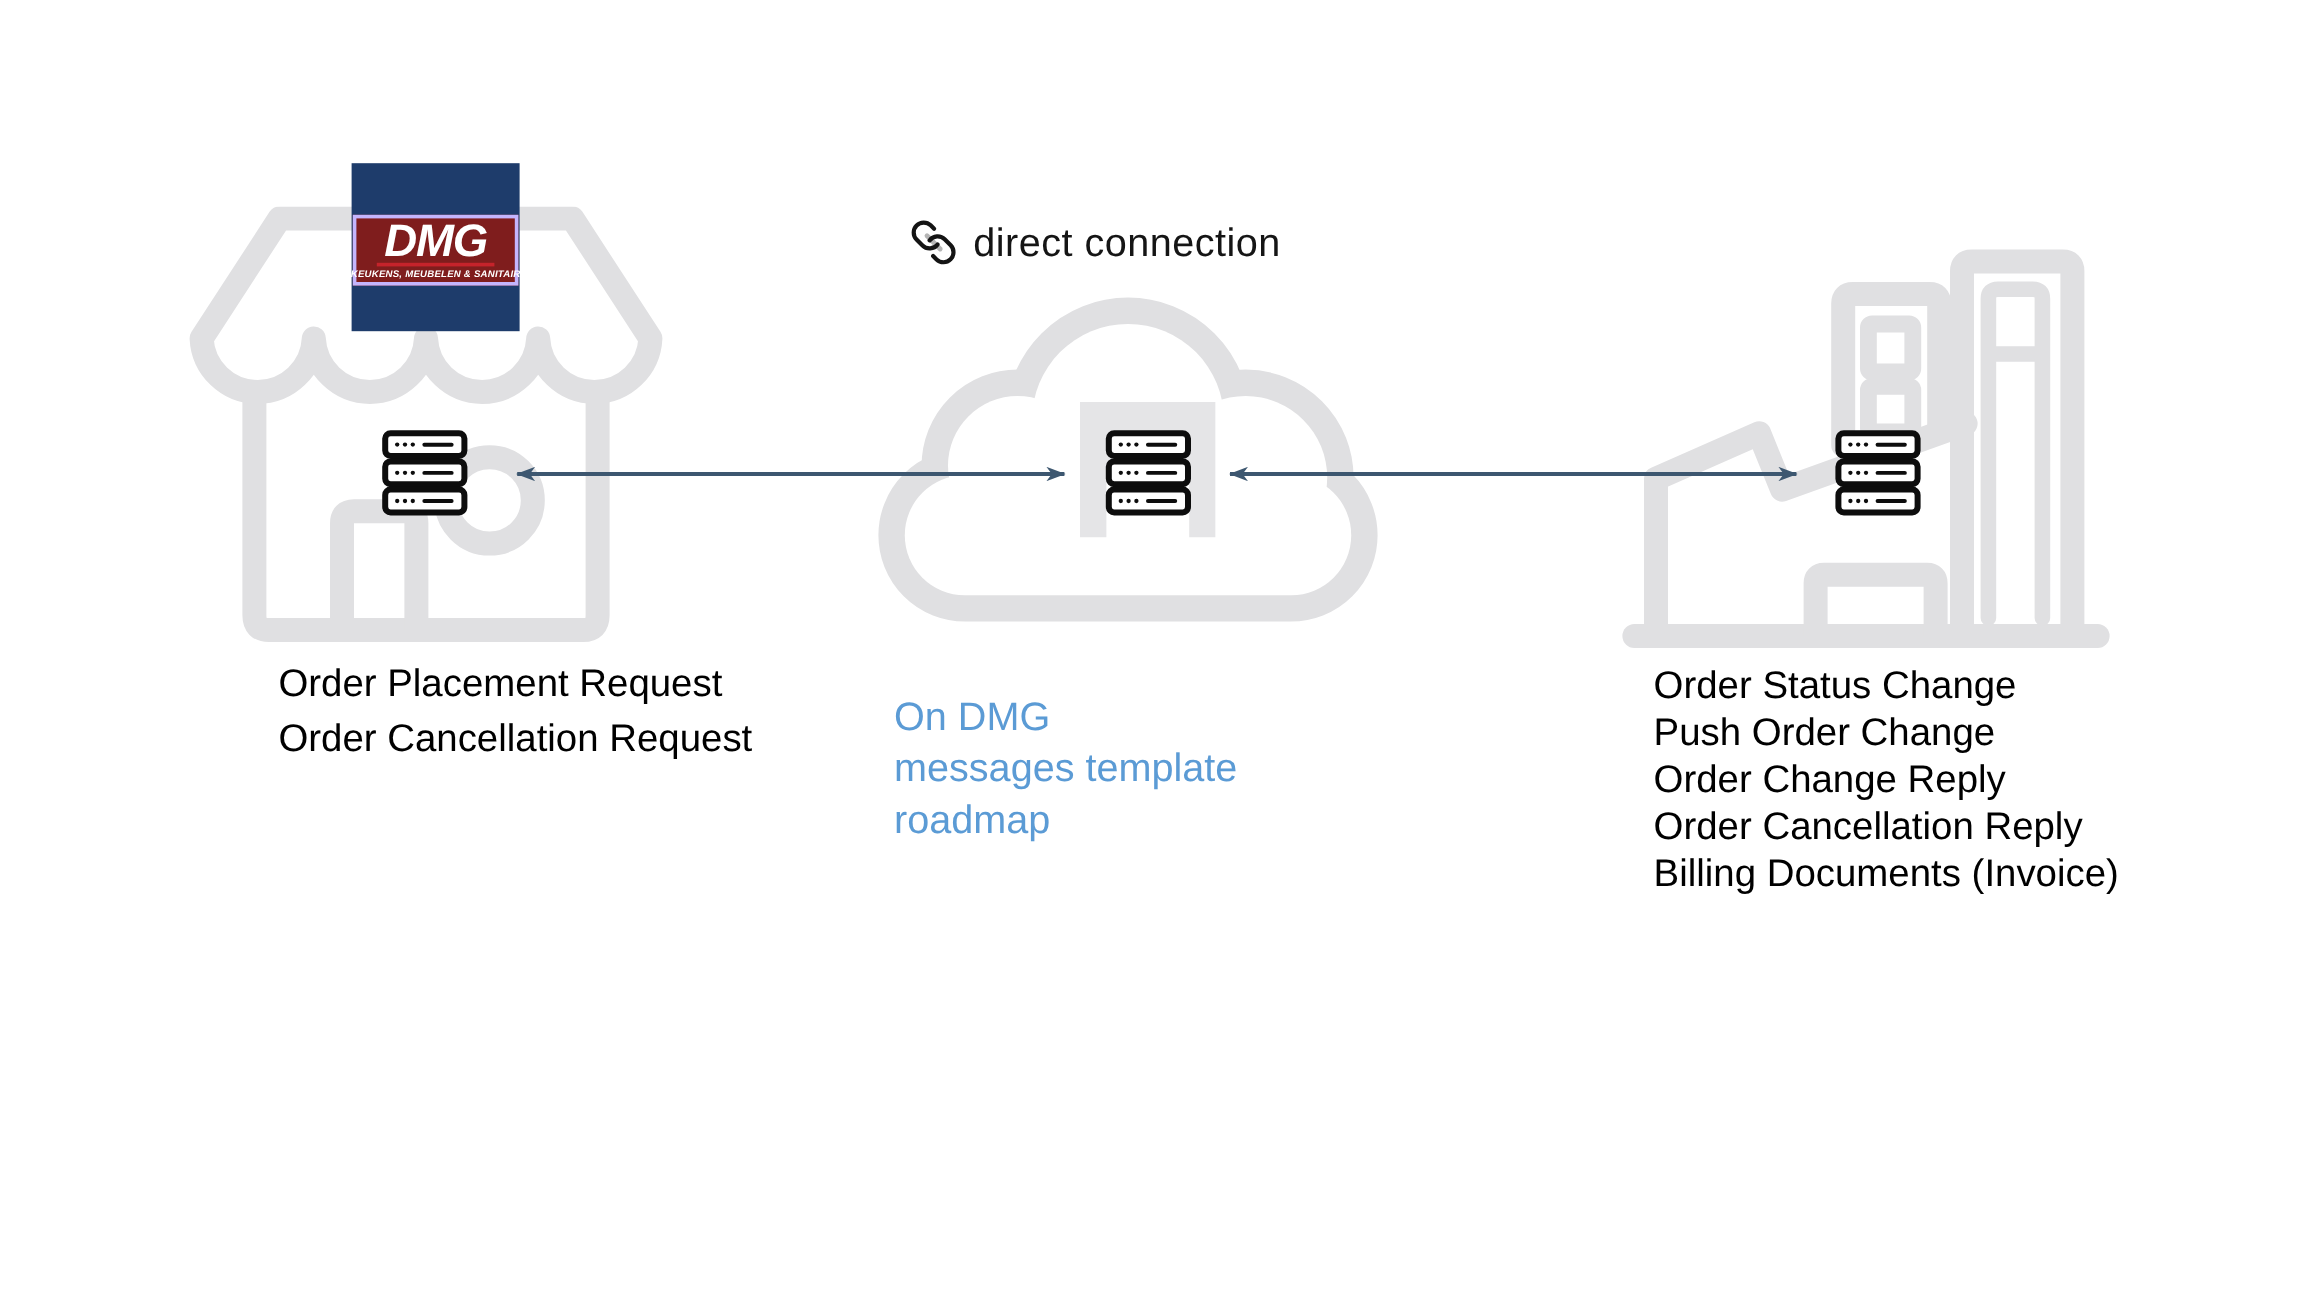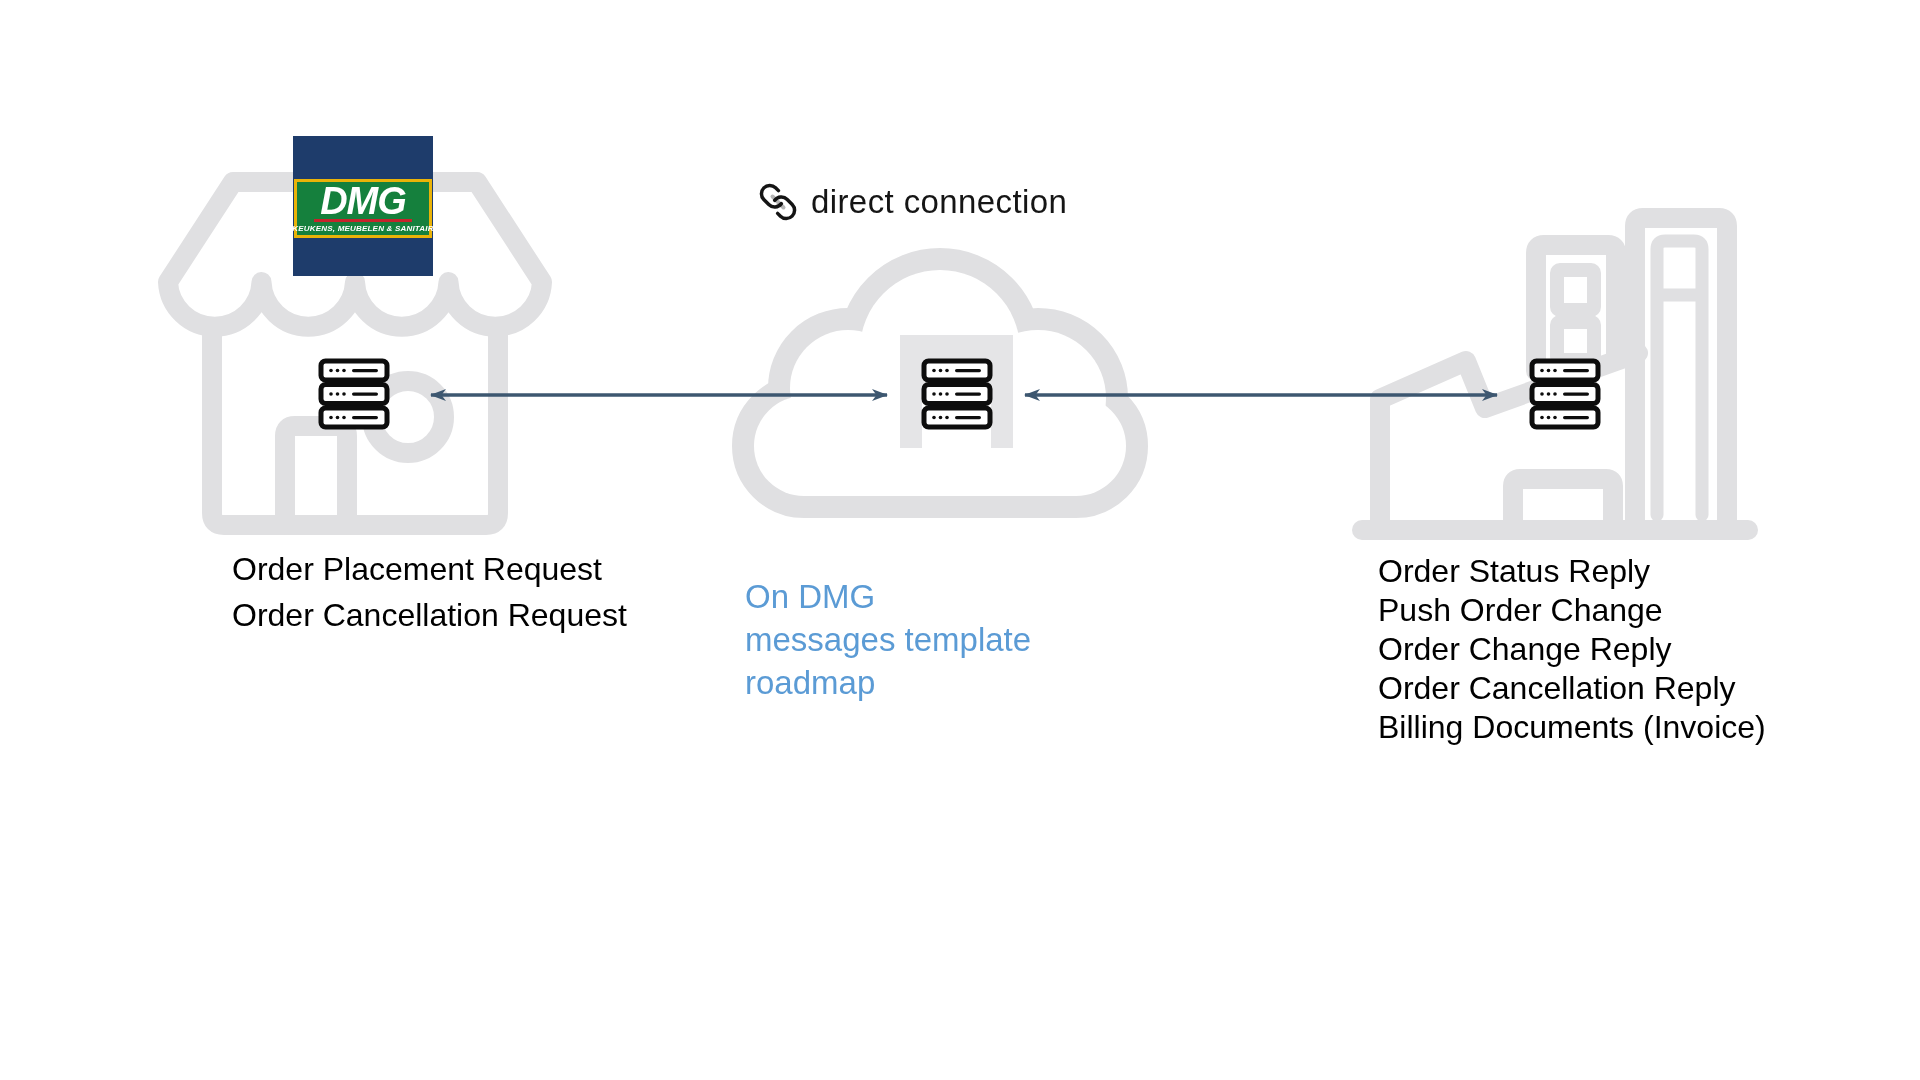--- a/index.html
+++ b/index.html
@@ -20,21 +20,21 @@
     line-height:44px;
   }
 
   
   .dmg-logo{
     left:293px;top:136px;width:140px;height:140px;
     background:#1e3c6b;
   }
   .dmg-band{
     position:absolute;left:1px;right:1px;top:43px;height:53px;
-    border:3px solid #eab308;background:#15803d;
+    border:3px solid #c4b5fd;background:#7f1d1d;
     display:flex;flex-direction:column;align-items:center;justify-content:center;
   }
   .dmg-word{
     color:#ffffff;font-weight:bold;font-style:italic;
     font-size:38px;line-height:32px;letter-spacing:-1px;
   }
   .dmg-redline{width:98px;height:3px;background:#c5232b;margin:2px 0 2px 0;}
   .dmg-caption{
     color:#ffffff;font-weight:bold;font-style:italic;
     font-size:8px;letter-spacing:.2px;white-space:nowrap;
@@ -201,18 +201,18 @@
   <div>Order Cancellation Request</div>
 </div>
 
 <div class="abs caption-blue">
   <div>On DMG</div>
   <div>messages template</div>
   <div>roadmap</div>
 </div>
 
 <div class="abs msg-list right">
-  <div>Order Status Reply</div>
+  <div>Order Status Change</div>
   <div>Push Order Change</div>
   <div>Order Change Reply</div>
   <div>Order Cancellation Reply</div>
   <div>Billing Documents (Invoice)</div>
 </div>
 
 </body></html>

